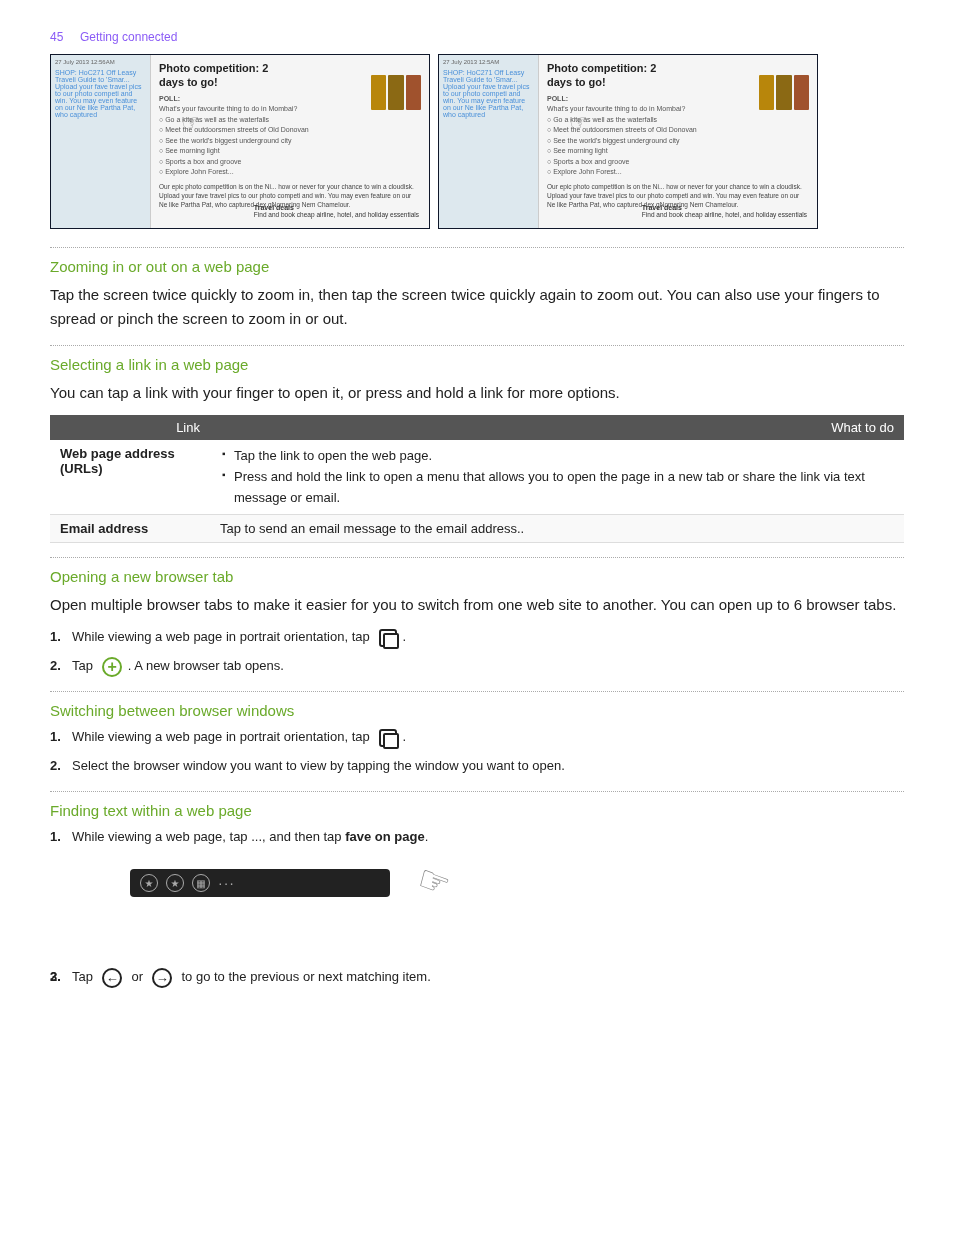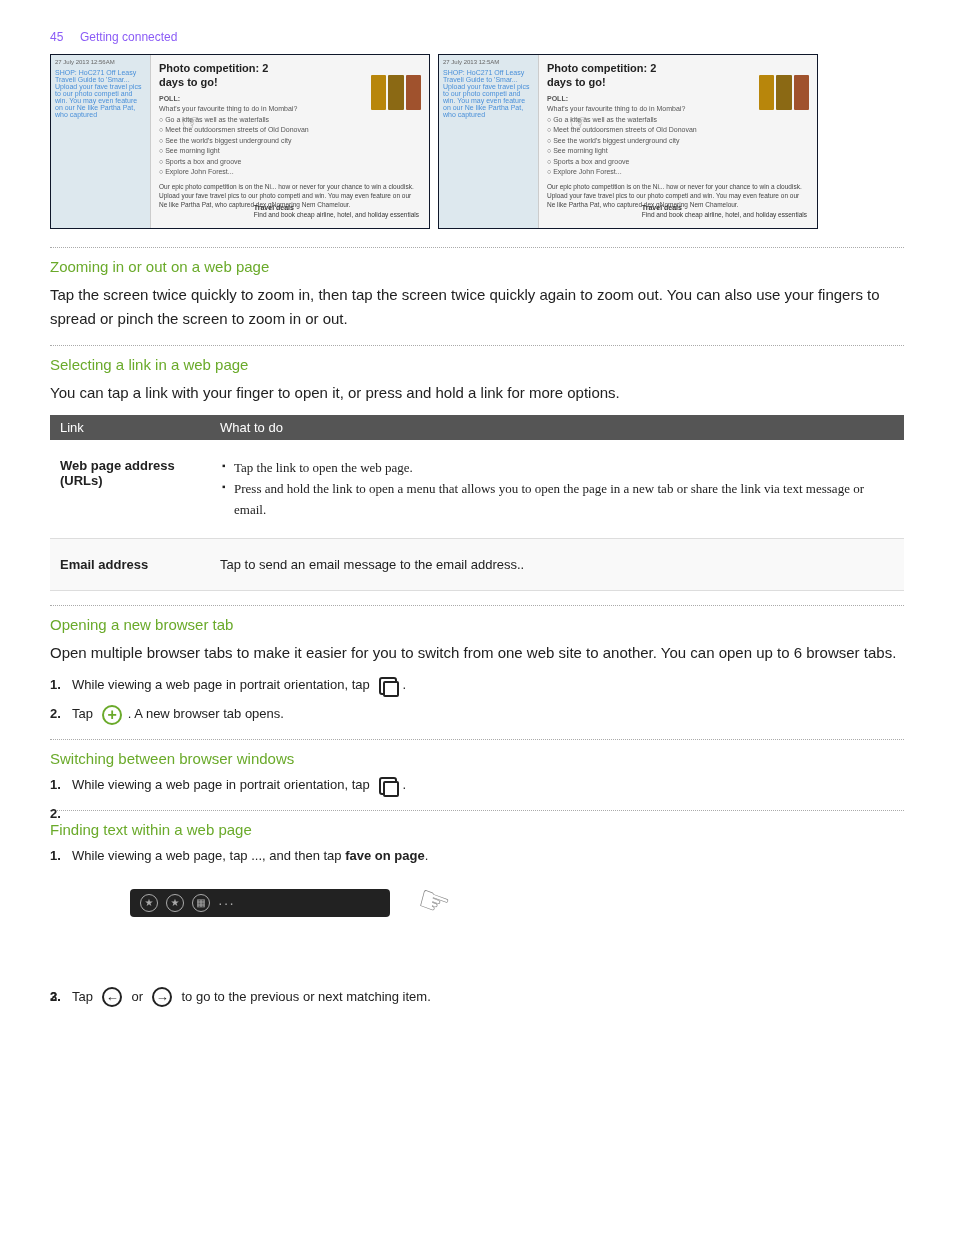--- a/index.html
+++ b/index.html
@@ -102,43 +102,42 @@
     }
     .link-table {
       width: 100%;
       border-collapse: collapse;
       margin-bottom: 10px;
       font-size: 13px;
     }
     .link-table th {
       background: #555;
       color: #fff;
-      text-align: left;
+      text-align: right;
       padding: 5px 10px;
       font-weight: normal;
     }
     .link-table td {
-      padding: 18px 10px;
+      padding: 6px 10px;
       vertical-align: top;
       border-bottom: 1px solid #ddd;
     }
     .link-table tr:nth-child(even) td {
       background: #f9f9f9;
     }
     .link-table tr:nth-child(odd) td {
       background: #fff;
     }
     .link-table td:first-child {
       font-weight: bold;
       width: 160px;
     }
     .bullet-list {
       list-style: none;
       padding: 0;
-      font-family: Liberation Serif, serif;
     }
     .bullet-list li {
       padding-left: 14px;
       position: relative;
       line-height: 1.6;
     }
     .bullet-list li::before {
       content: "▪";
       position: absolute;
       left: 2px;
@@ -404,20 +403,21 @@
 
 <ol class="ordered-steps">
   <li>
     <span class="step-num">1.</span>
     <span>While viewing a web page in portrait orientation, tap&nbsp;</span>
     <span class="icon-tabs inline-icon"></span>
     <span>.</span>
   </li>
   <li>
     <span class="step-num">2.</span>
+    <span>Select the browser window you want to view by tapping the window you want to open.</span>
   </li>
 </ol>
 
 
 <hr class="section-divider">
 <h2 class="section-heading">Finding text within a web page</h2>
 
 <ol class="ordered-steps">
   <li>
     <span class="step-num">1.</span>

